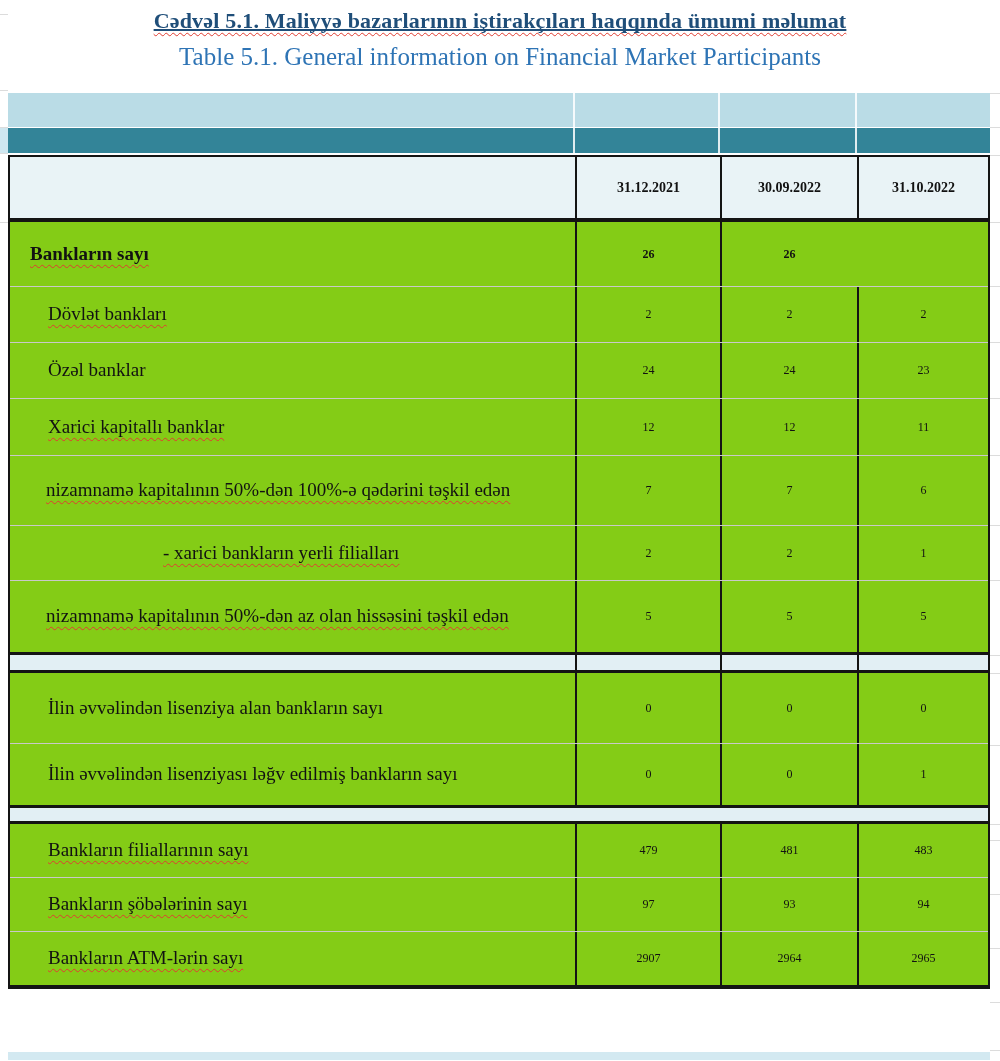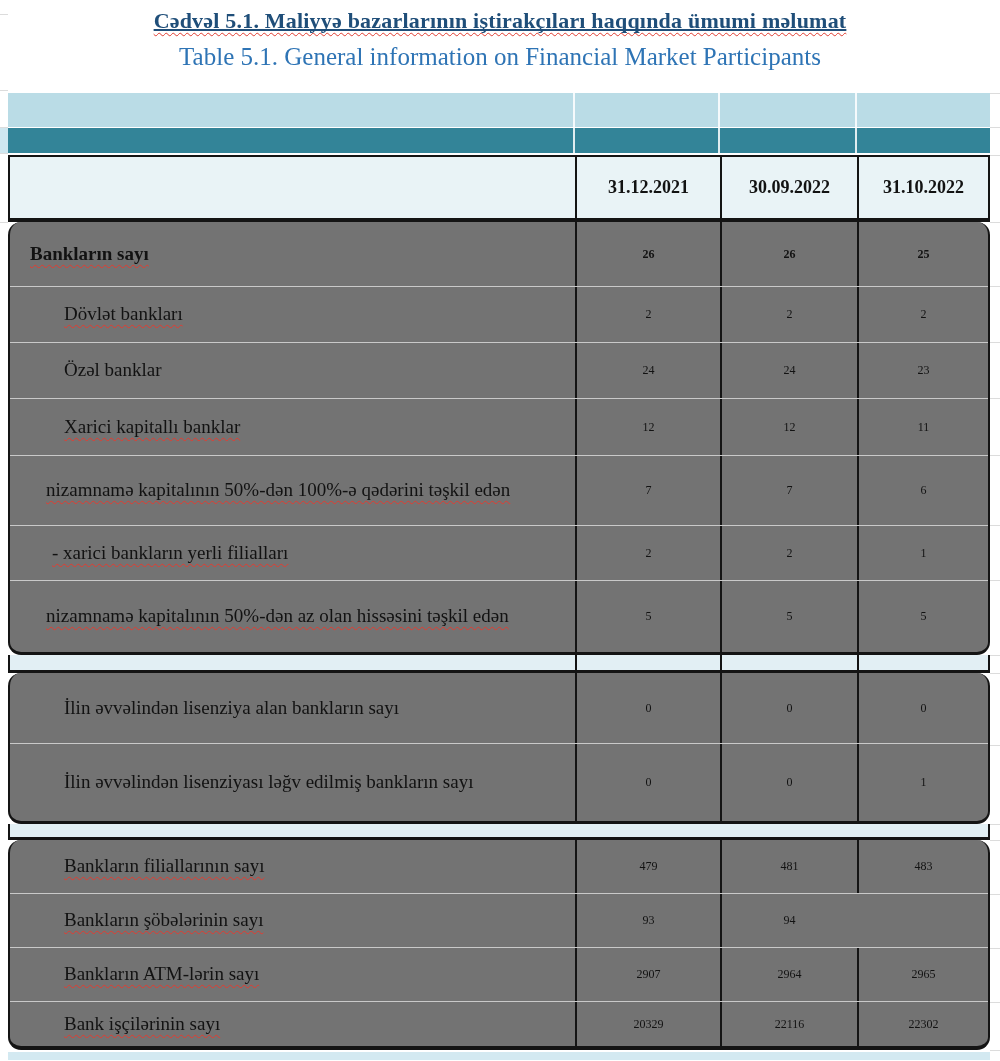--- a/index.html
+++ b/index.html
@@ -41,40 +41,39 @@
   
   .tbl { position: absolute; left: 8px; top: 155px; width: 982px; font-size: 19px; }
   .grid4 { display: grid; grid-template-columns: 565px 145px 137px 1fr; }
   .hdr {
     height: 67px;
     background: var(--header_bg, #e9f3f6);
     border: 2px solid var(--border_black, #141414);
     border-bottom: 4px solid var(--border_black, #141414);
   }
   .hdr > div + div { border-left: 2px solid var(--border_black, #141414); }
-  .hc { display: flex; align-items: center; justify-content: center; font-weight: bold; font-size: 18px; }
+  .hc { display: flex; align-items: center; justify-content: center; font-weight: bold; font-size: 14px; }
   .sec {
-    background: #737373;
+    background: #84cc16;
     border-left: 2px solid var(--border_black, #141414);
     border-right: 2px solid var(--border_black, #141414);
     border-bottom: 3px solid var(--border_black, #141414);
-    border-radius: 13px;
   }
   .sec-3 { border-bottom-width: 4px; }
   .row { display: grid; grid-template-columns: 565px 145px 137px 1fr; }
   .row + .row { border-top: 1px solid var(--grid_gray, #c9c9c9); }
   .row > div + div { border-left: 2px solid var(--border_black, #141414); }
   .cell { display: flex; align-items: center; }
   .lbl { padding-right: 6px; line-height: 1.3; }
   .num { justify-content: center; font-size: 12px; }
   .bold { font-weight: bold; }
-  .ind0 { padding-left: 20px; } .ind1 { padding-left: 54px; }
-  .ind2 { padding-left: 36px; } .ind3 { padding-left: 42px; }
+  .ind0 { padding-left: 20px; } .ind1 { padding-left: 38px; }
+  .ind2 { padding-left: 36px; } .ind3 { padding-left: 117px; margin-left: 36px; }
   .h64{height:64px}.h56{height:56px}.h57{height:57px}.h70{height:70px}.h55{height:55px}
-  .h72{height:72px}.h78{height:78px}.h53{height:53px}.h54{height:54px}.h45{height:45px}
+  .h72{height:72px}.h78{height:62px}.h53{height:53px}.h54{height:54px}.h45{height:45px}
   .spacer {
     background: var(--spacer_bg, #e2eff4);
     border-left: 2px solid var(--border_black, #141414);
     border-right: 2px solid var(--border_black, #141414);
     border-bottom: 3px solid var(--border_black, #141414);
   }
   .sp1 { height: 18px; display: grid; grid-template-columns: 565px 145px 137px 1fr; }
   .sp1 > div + div { border-left: 2px solid var(--border_black, #141414); }
   .sp2 { height: 16px; }
   .bottom-band {
@@ -114,21 +113,20 @@
       <div class="hc">31.10.2022</div>
     </div>
 
     <div class="sec">
       <div class="row h64">
         <div class="cell lbl ind0 bold">
             <span class="sq">Bankların sayı</span>
           </div>
         <div class="cell num bold">26</div>
         <div class="cell num bold">26</div>
-        <div class="cell num bold">25</div>
       </div>
       <div class="row h56">
         <div class="cell lbl ind1">
             <span class="sq">Dövlət bankları</span>
           </div>
         <div class="cell num">2</div>
         <div class="cell num">2</div>
         <div class="cell num">2</div>
       </div>
       <div class="row h56">
@@ -201,38 +199,31 @@
             <span class="sq">Bankların filiallarının sayı</span>
           </div>
         <div class="cell num">479</div>
         <div class="cell num">481</div>
         <div class="cell num">483</div>
       </div>
       <div class="row h54">
         <div class="cell lbl ind1">
             <span class="sq">Bankların şöbələrinin sayı</span>
           </div>
+        <div class="cell num">97</div>
         <div class="cell num">93</div>
         <div class="cell num">94</div>
       </div>
       <div class="row h54">
         <div class="cell lbl ind1">
             <span class="sq">Bankların ATM-lərin sayı</span>
           </div>
         <div class="cell num">2907</div>
         <div class="cell num">2964</div>
         <div class="cell num">2965</div>
-      </div>
-      <div class="row h45">
-        <div class="cell lbl ind1">
-            <span class="sq">Bank işçilərinin sayı</span>
-          </div>
-        <div class="cell num">20329</div>
-        <div class="cell num">22116</div>
-        <div class="cell num">22302</div>
       </div>
     </div>
 
   </div>
 
   <div class="bottom-band"></div>
 <div class="gridline" style="top: 14px; left: 0px; width: 8px;"></div>
     <div class="gridline" style="top: 90px; left: 0px; width: 8px;"></div>
     <div class="gridline" style="top: 127px; left: 0px; width: 8px;"></div>
     <div class="gridline" style="top: 153px; left: 0px; width: 8px;"></div>

